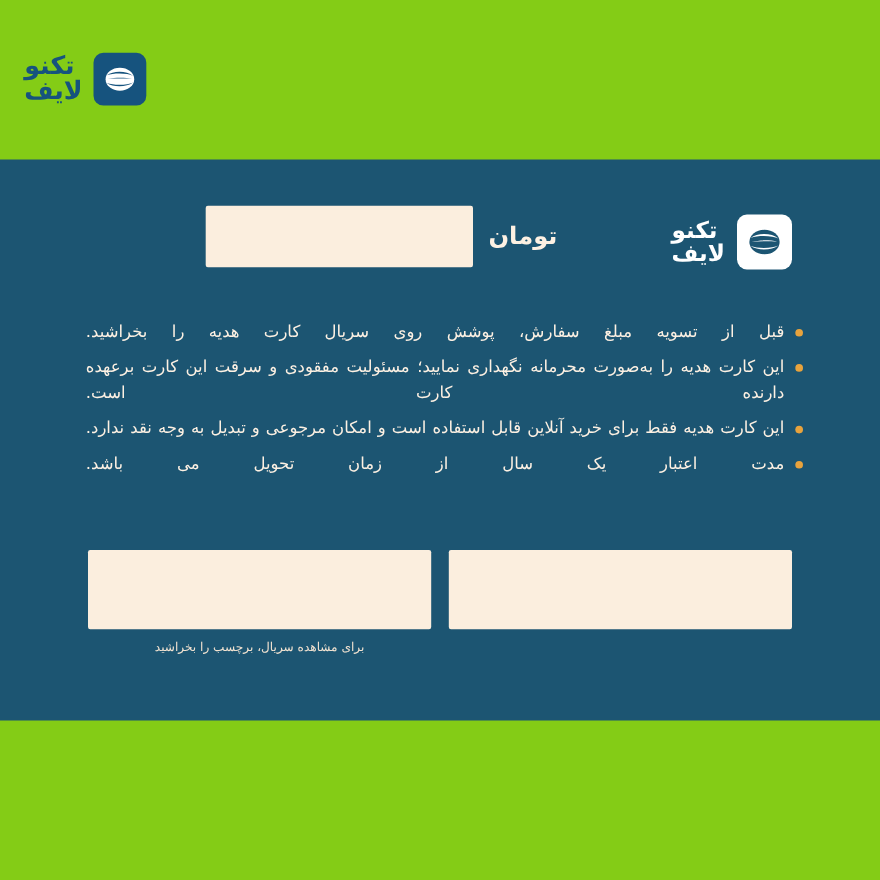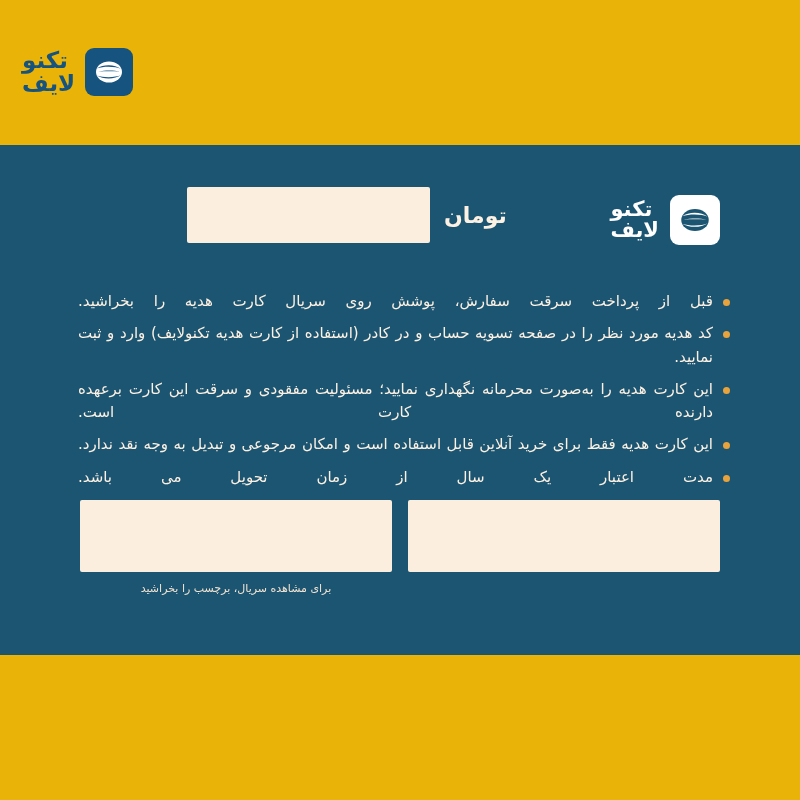--- a/index.html
+++ b/index.html
@@ -10,21 +10,21 @@
     width: 800px;
     height: 800px;
     background: #ffffff;
     font-family: "DejaVu Sans", sans-serif;
     overflow: hidden;
   }
   .page {
     position: relative;
     width: 800px;
     height: 800px;
-    background: #eab308;
+    background: #84cc16;
   }
 
   
   .top-brand {
     position: absolute;
     top: 22px;
     right: 0;
     left: 0;
     height: 100px;
     display: flex;
@@ -240,25 +240,21 @@
       <div class="amount-row">
         <span class="amount-label">تومان</span>
         <div class="amount-box"></div>
       </div>
 
     </div>
 
     <div class="notes">
       <div class="note">
         <span class="bullet"></span>
-        <span class="note-text">قبل از پرداخت سرقت سفارش، پوشش روی سریال کارت هدیه را بخراشید.</span>
-      </div>
-      <div class="note">
-        <span class="bullet"></span>
-        <span class="note-text">کد هدیه مورد نظر را در صفحه تسویه حساب و در کادر (استفاده از کارت هدیه تکنولایف) وارد و ثبت نمایید.</span>
+        <span class="note-text">قبل از تسویه مبلغ سفارش، پوشش روی سریال کارت هدیه را بخراشید.</span>
       </div>
       <div class="note">
         <span class="bullet"></span>
         <span class="note-text">این کارت هدیه را به‌صورت محرمانه نگهداری نمایید؛ مسئولیت مفقودی و سرقت این کارت برعهده دارنده کارت است.</span>
       </div>
       <div class="note">
         <span class="bullet"></span>
         <span class="note-text">این کارت هدیه فقط برای خرید آنلاین قابل استفاده است و امکان مرجوعی و تبدیل به وجه نقد ندارد.</span>
       </div>
       <div class="note">

